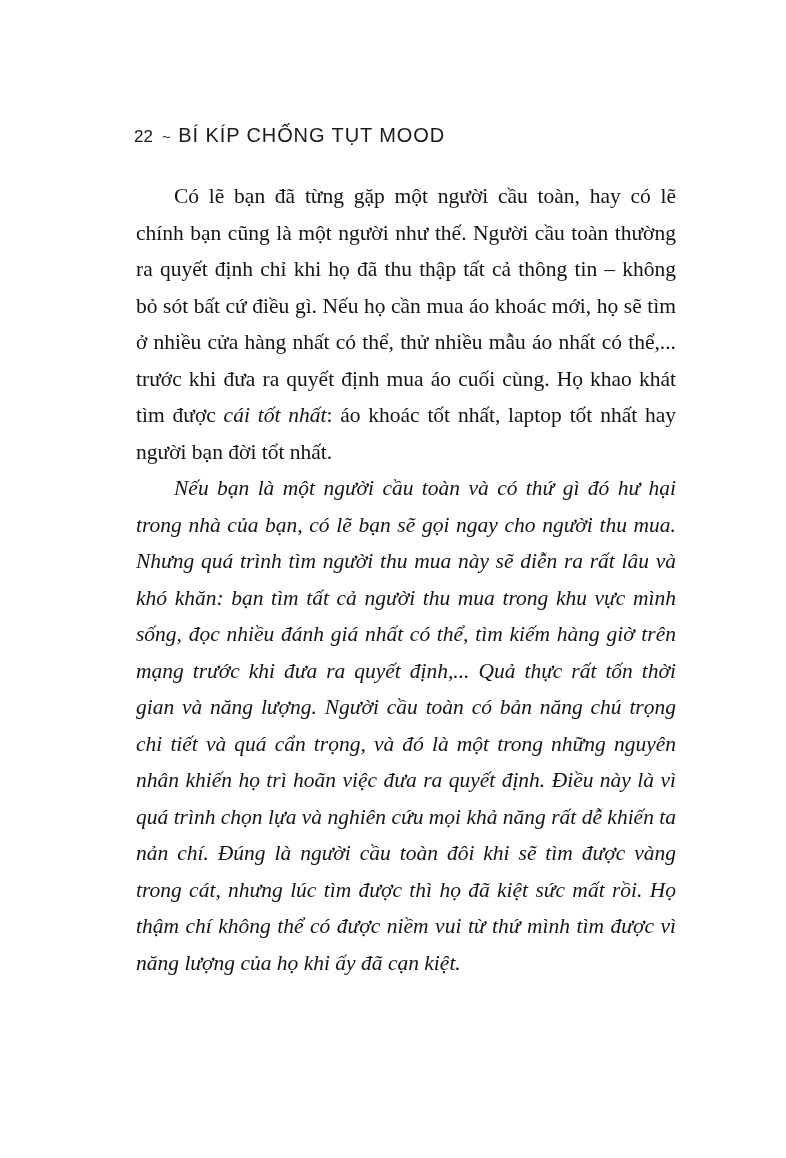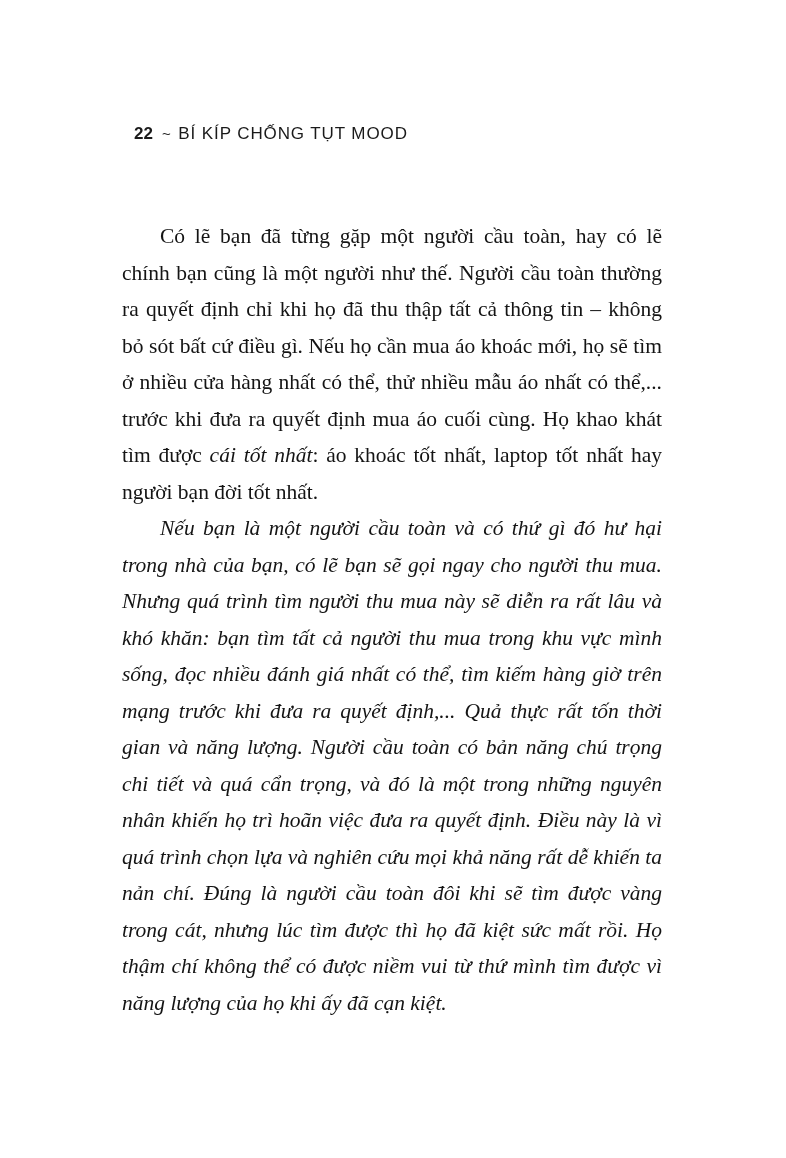--- a/index.html
+++ b/index.html
@@ -25,44 +25,43 @@
     top: 124px;
     left: 134px;
     right: 112px;
     font-family: "Liberation Sans", sans-serif;
     font-size: 15.5px;
     letter-spacing: 0.6px;
     color: #1a1a1a;
     white-space: nowrap;
   }
   .running-head .folio {
-    font-weight: 700;
+    font-weight: 400;
     font-size: 17px;
     letter-spacing: 0;
   }
   .running-head .sep {
     margin: 0 7px 0 9px;
     font-size: 15px;
   }
   .running-head .title {
-    font-size: 17px;
+    font-size: 20px;
     letter-spacing: 0.9px;
     text-align: center;
   }
   .body-text {
     position: absolute;
     top: 178px;
-    left: 122px;
+    left: 136px;
     width: 540px;
     font-size: 21.5px;
     line-height: 36.5px;
     text-align: justify;
     text-justify: inter-word;
     color: #141414;
-    margin-top: 40px;
   }
   .body-text p {
     margin: 0;
     text-indent: 38px;
   }
   .body-text p + p {
     margin-top: 0;
     font-style: italic;
   }
   .body-text i {

